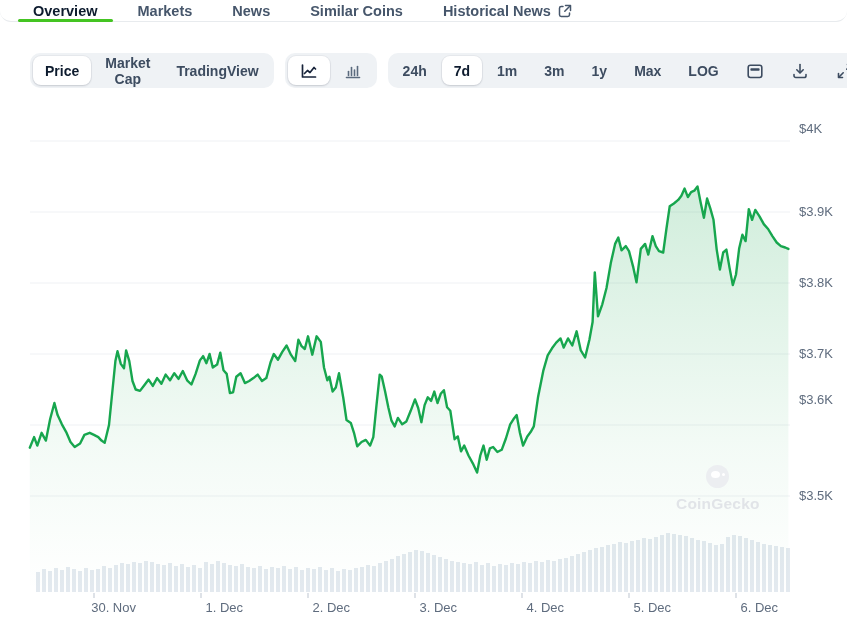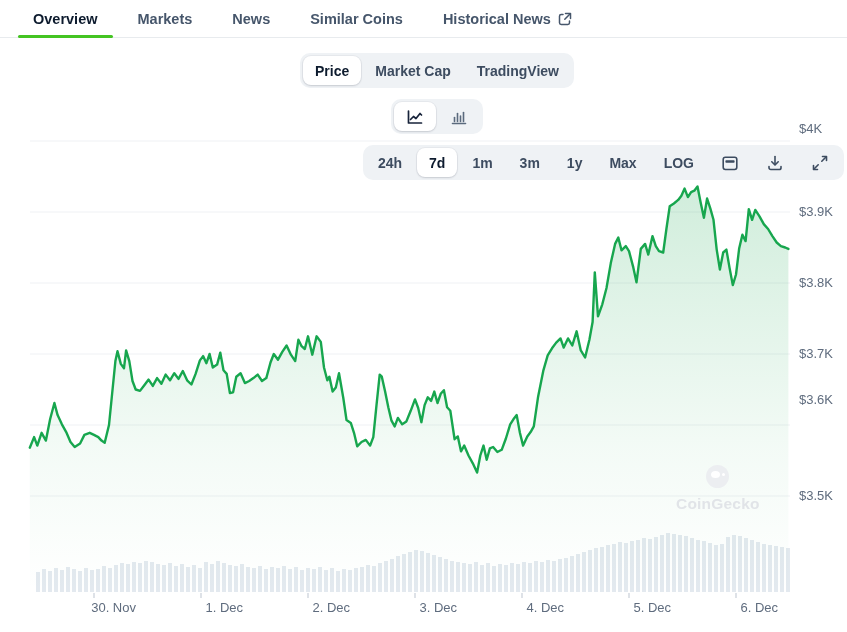--- a/index.html
+++ b/index.html
@@ -1,33 +1,33 @@
 <!DOCTYPE html>
 <html><head>
 <meta charset="utf-8">
 <style>
   * { box-sizing: border-box; margin: 0; padding: 0; }
   html,body { background:#fff; }
   body { font-family: "Liberation Sans", "DejaVu Sans", sans-serif; }
   #app { position: relative; width: 847px; height: 632px; background:#fff; overflow:hidden; }
 
   
-  .tabbar { position:absolute; top:0; left:0; right:0; height:38px;
+  .tabbar { position:absolute; top:0; left:0; right:0; height:22px;
             display:flex; align-items:stretch; padding-left:18px; gap:10px;
-            border-bottom:1px solid #e8ebee; background:#fff; z-index:3; }
+            border-bottom:1px solid #e8ebee; background:#fff; z-index:3;border-radius:17px; }
   .tab { position:relative; display:flex; align-items:center; gap:7px;
          padding:0 15px; font-size:14.5px; font-weight:700; color:#46566b; cursor:pointer; }
   .tab.active { color:#0d1b2e; }
   .tab.active::after { content:""; position:absolute; left:0; right:0; bottom:-1px; height:3px;
                        background:#44c422; border-radius:2px; }
   .ext-icon { width:14px; height:14px; display:inline-block; }
 
   
   .toolbar { position:absolute; top:53px; left:30px; right:3px; height:35px;
-             display:flex; align-items:center; gap:11px; z-index:3;flex-direction:column; }
+             display:flex; align-items:center; gap:11px; z-index:3; }
   .seg { display:flex; align-items:center; gap:2px; background:#eff2f5;
          border-radius:10px; padding:3px; height:35px; }
   .seg-btn { border:none; background:transparent; height:29px; padding:0 12px;
              border-radius:8px; font-family:inherit; font-size:14px; font-weight:700;
              color:#3d4c60; cursor:pointer; display:flex; align-items:center; justify-content:center; }
   .seg-btn.active { background:#fff; color:#0d1b2e;
                     box-shadow:0 1px 2px rgba(15,23,42,.14), 0 0 0 1px rgba(15,23,42,.04); }
   .seg-btn.icon-btn { width:42px; padding:0; }
   .seg.ranges { margin-left:auto; gap:3px; }
   .seg svg { display:block; }

